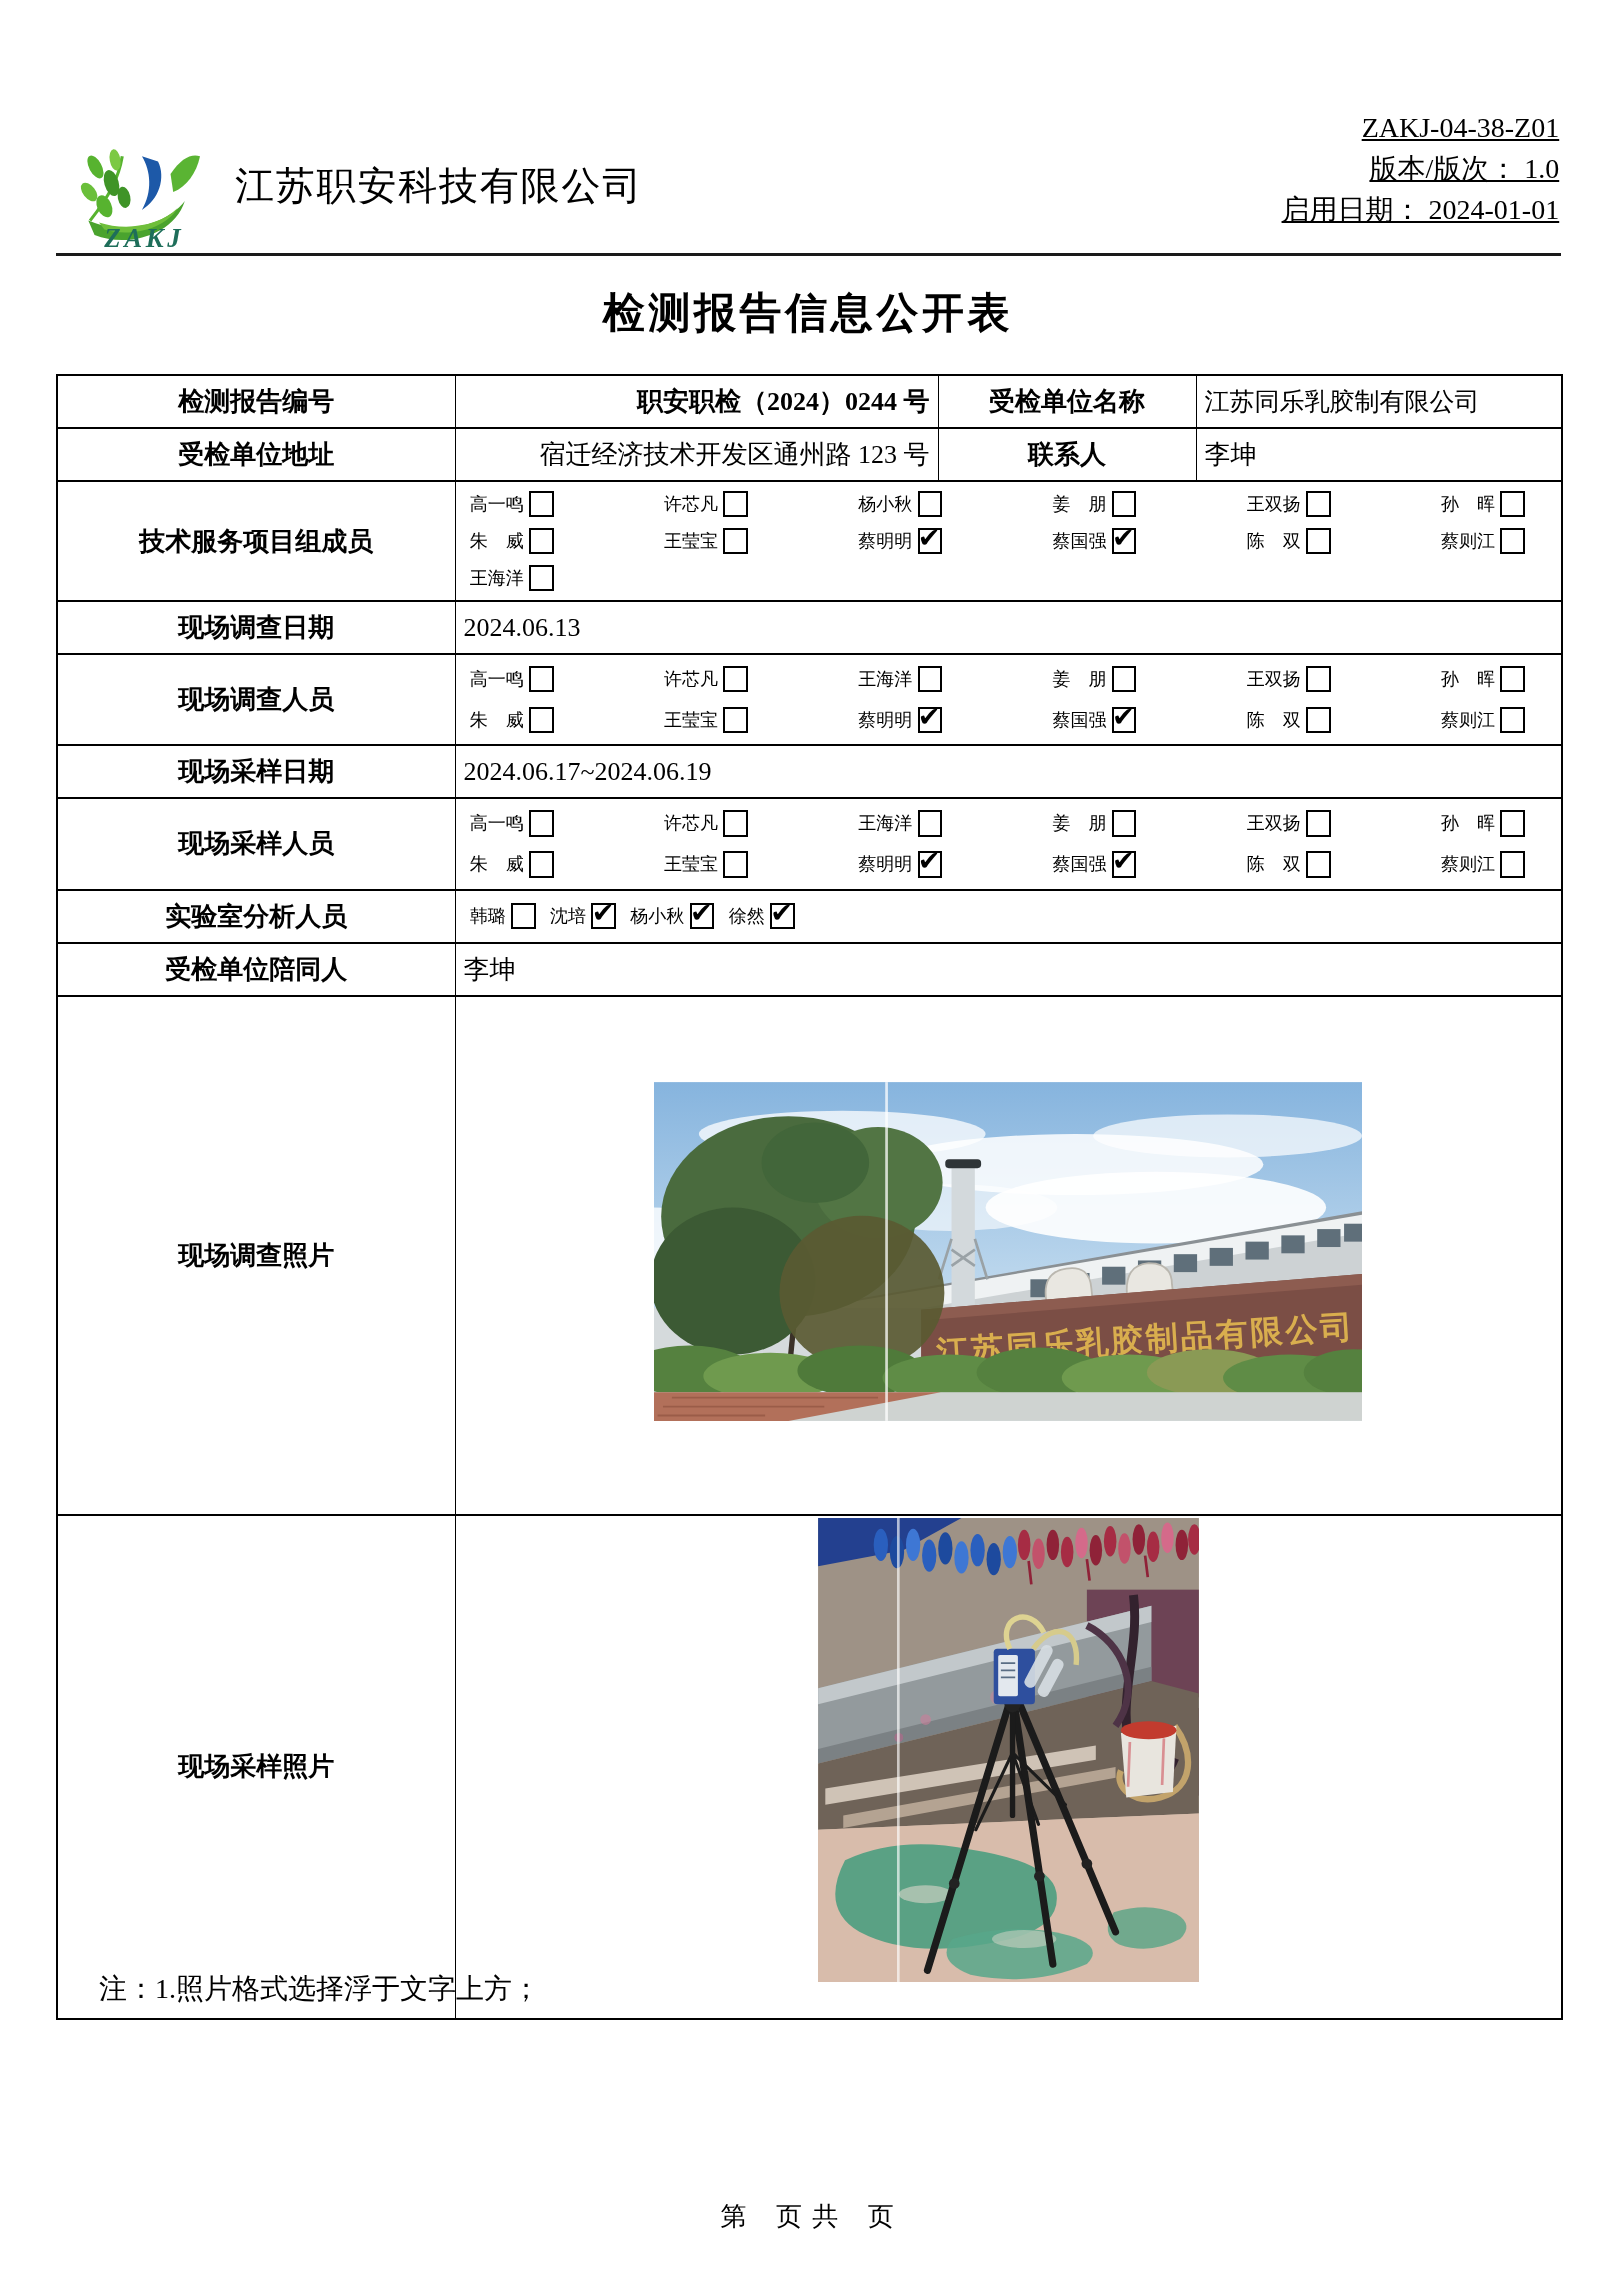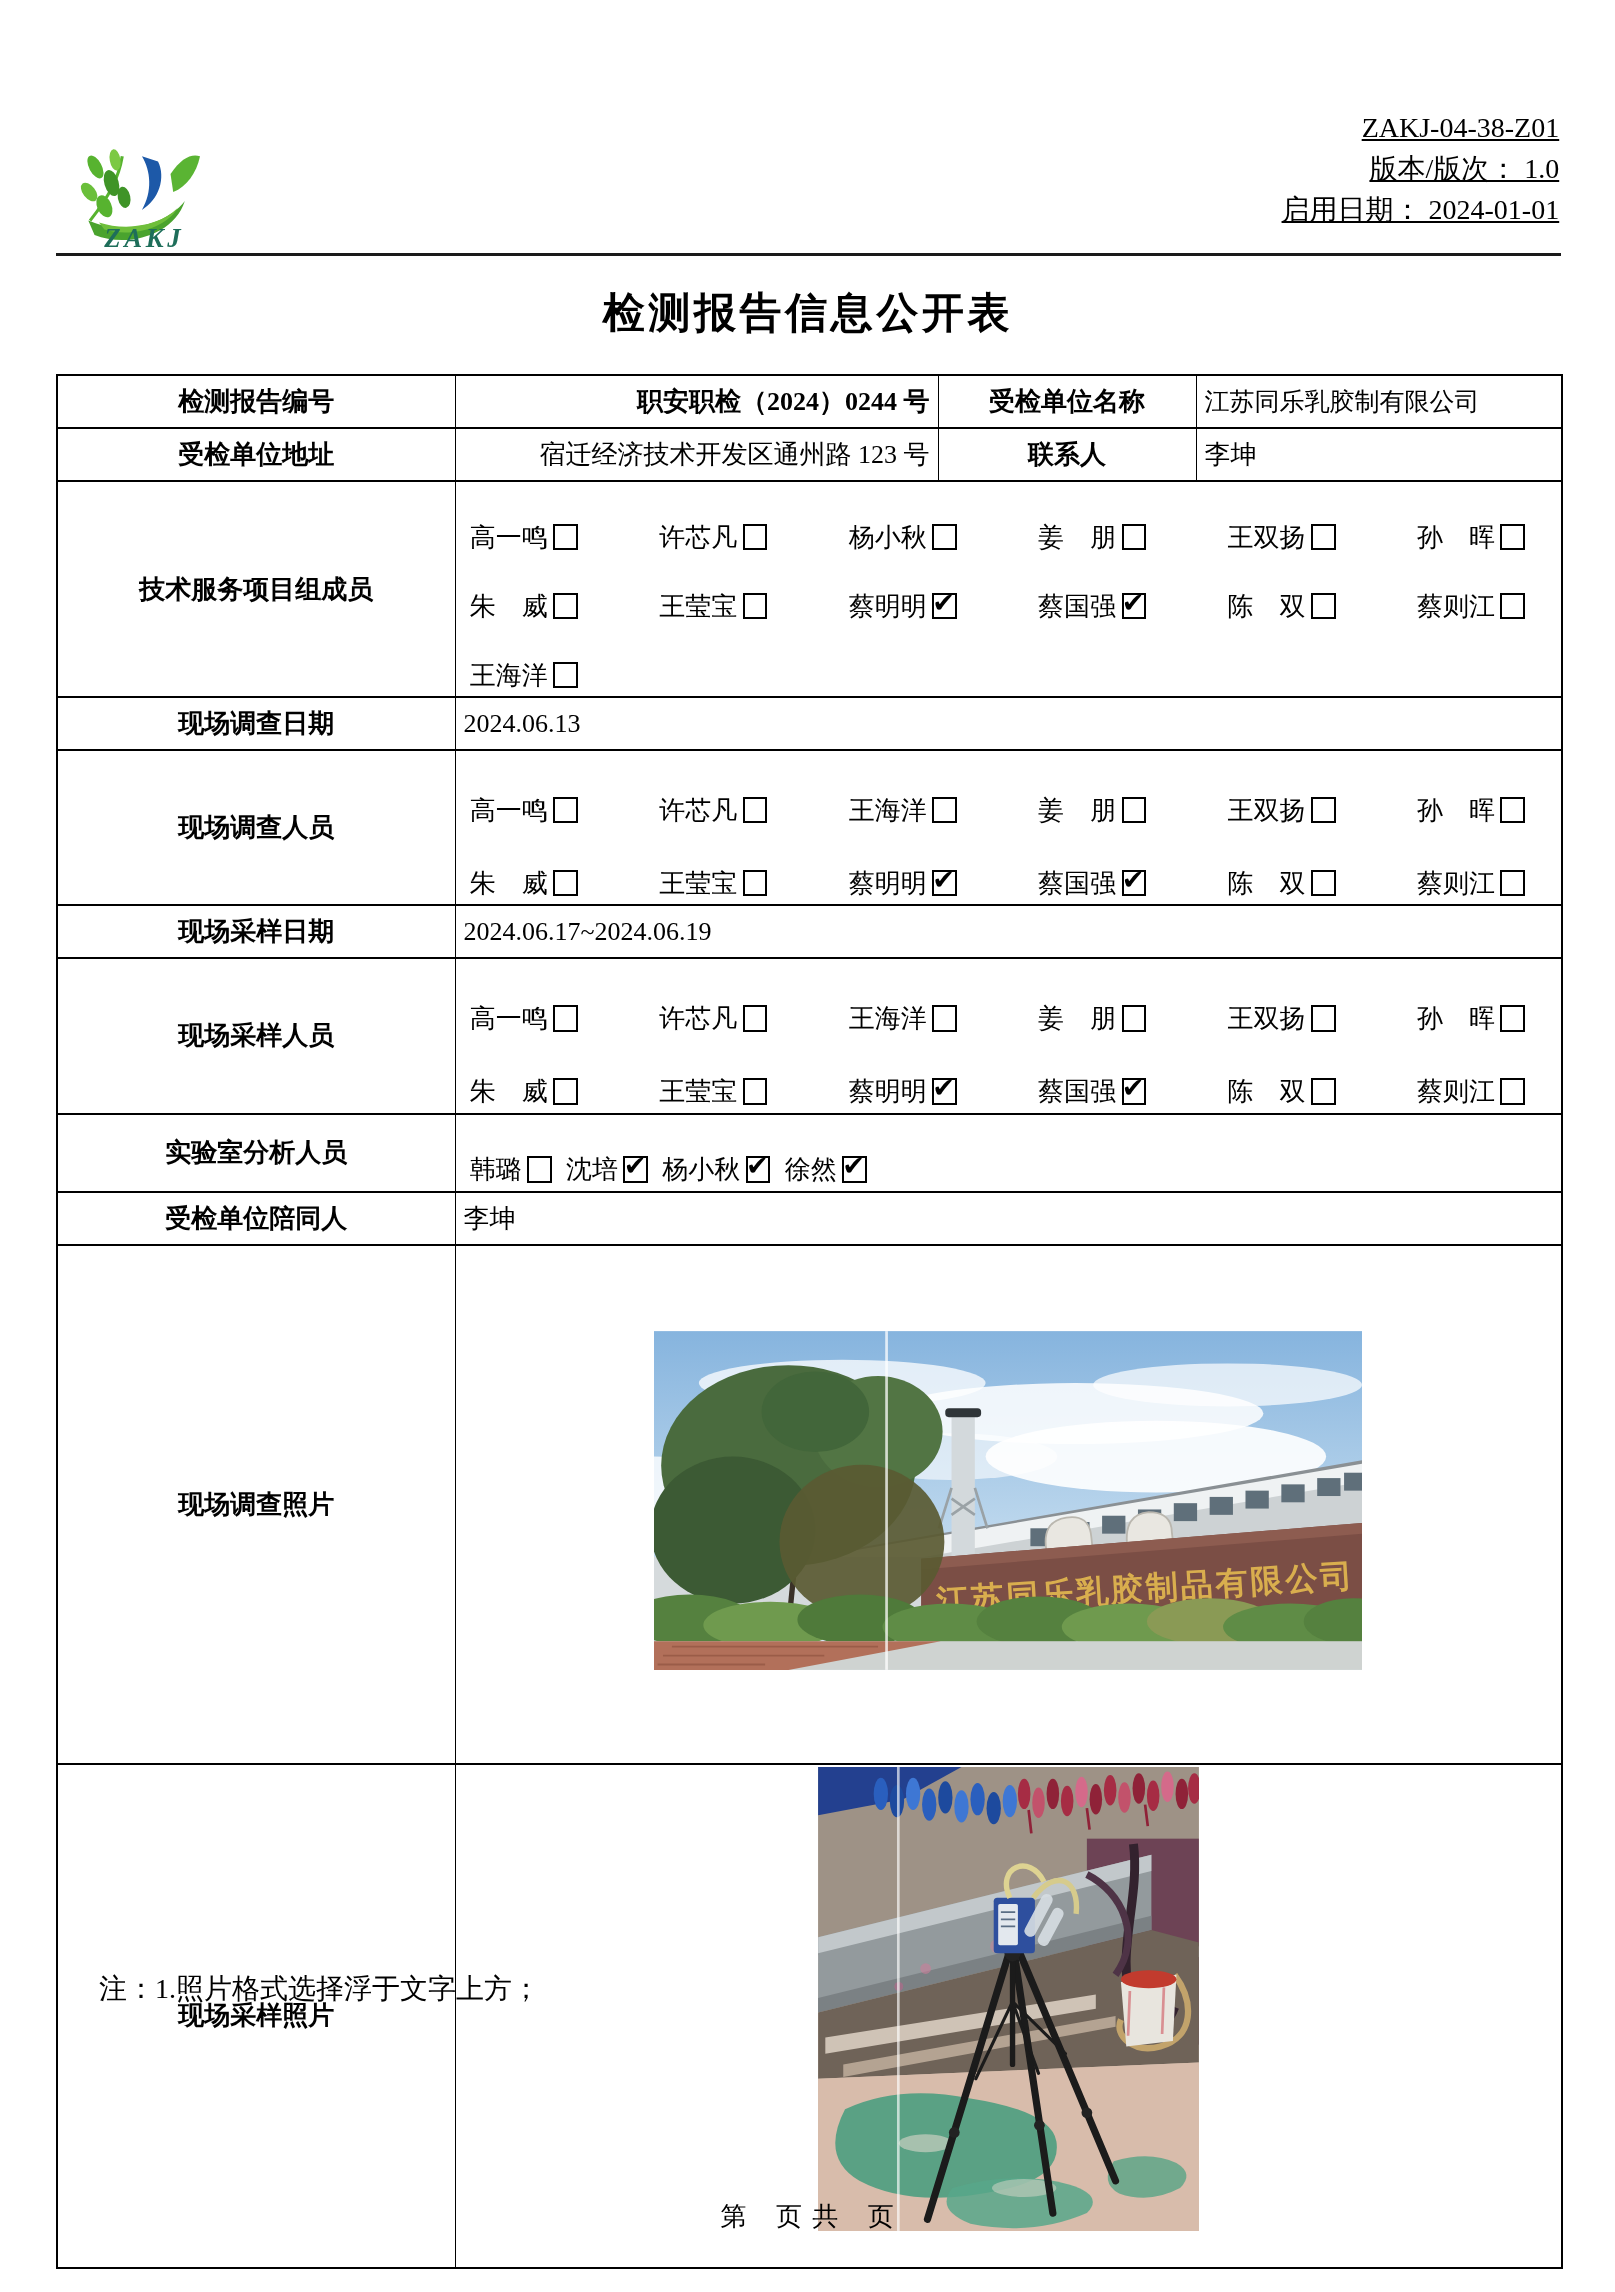--- a/index.html
+++ b/index.html
@@ -17,21 +17,21 @@
   .main-table{position:absolute;left:56px;top:374px;width:1505px;border-collapse:collapse;
               table-layout:fixed;border:2.7px solid #000;}
   .main-table td{border:1.8px solid #000;border-top-width:2.7px;border-bottom-width:2.7px;
                  padding:8px;vertical-align:middle;font-size:26px;}
   td.lbl{font-weight:bold;text-align:center;}
   td.val{}
   td.val-left{text-align:right;padding-left:14.3px;margin-top:36px;}
   td.val-bold{font-weight:bold;}
   td.val-thin{font-size:25px;}
   td.names-cell{padding:3.6px 36px 3.6px 14.3px;vertical-align:middle;}
-  .name-line{display:flex;align-items:flex-end;height:37px;font-size:26px;margin-top:32px;}
+  .name-line{display:flex;align-items:center;height:37px;font-size:18px;}
   .tall .name-line{height:41px;}
   .name-line.spread{justify-content:space-between;}
   .name-line.start{justify-content:flex-start;gap:14.3px;}
   .person{white-space:nowrap;display:flex;align-items:center;}
   .cb{width:20.6px;height:22.4px;border:2.7px solid #000;margin-left:5.4px;position:relative;
       display:inline-block;flex:0 0 auto;background:#fff;}
   .cb.checked::after{content:"\2714";position:absolute;left:-1.8px;top:-8px;font-size:27px;
       font-weight:bold;font-family:"DejaVu Sans",sans-serif;color:#000;}
   td.photo-cell{text-align:center;vertical-align:middle;}
   td.photo-cell-top{text-align:center;vertical-align:top;padding-top:2.7px;}
@@ -56,20 +56,21 @@
         <ellipse cx="58" cy="30" rx="6" ry="12" fill="#7cc944" transform="rotate(-10 58 30)"></ellipse>
         <ellipse cx="46" cy="82" rx="8" ry="13" fill="#57b32f" transform="rotate(-24 46 82)"></ellipse>
         <ellipse cx="68" cy="72" rx="7" ry="12" fill="#3f9427" transform="rotate(-12 68 72)"></ellipse>
         <path d="M88,26 C98,42 100,66 88,86 C107,75 115,50 106,32 Z" fill="#1d59a8"></path>
         <path d="M120,46 C132,28 143,23 153,26 C149,45 138,60 123,66 Z" fill="#5ab433"></path>
         <path d="M28,98 C62,113 113,106 136,76 C124,114 72,129 35,114 Z" fill="#4aa32e"></path>
         <path d="M40,100 C70,110 108,104 128,84 C114,108 74,117 46,108 Z" fill="#6fbf3b"></path>
       </g>
       <text x="46" y="127" font-size="30" font-style="italic" font-weight="bold" letter-spacing="4" fill="#1e6e5a">ZAKJ</text>
     </svg>
+    <div class="company-name">江苏职安科技有限公司</div>
     <div class="header-meta">
       <div>ZAKJ-04-38-Z01</div>
       <div>版本/版次： 1.0</div>
       <div>启用日期： 2024-01-01</div>
     </div>
   </div>
 
   <div class="doc-title">检测报告信息公开表</div>
 
   <table class="main-table">

